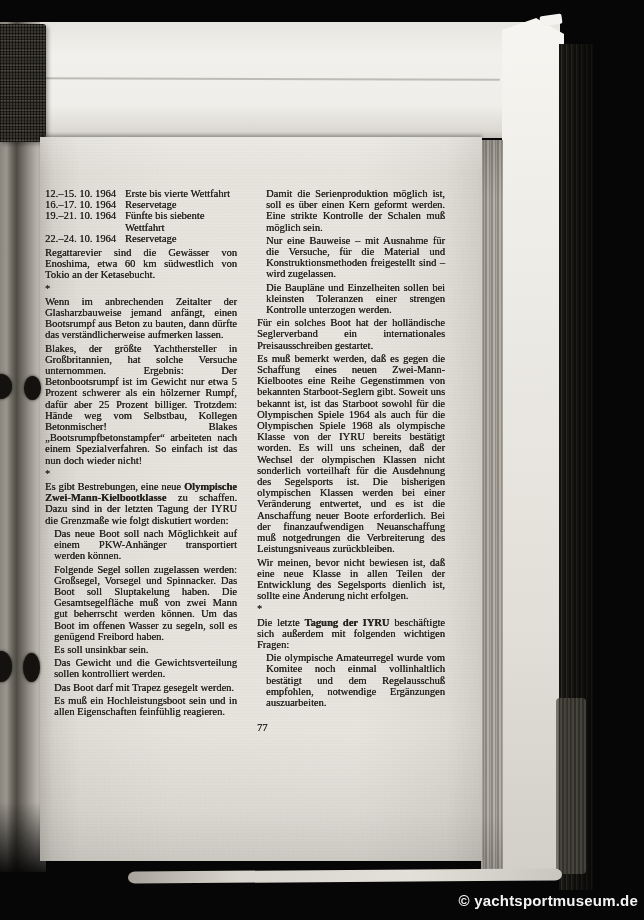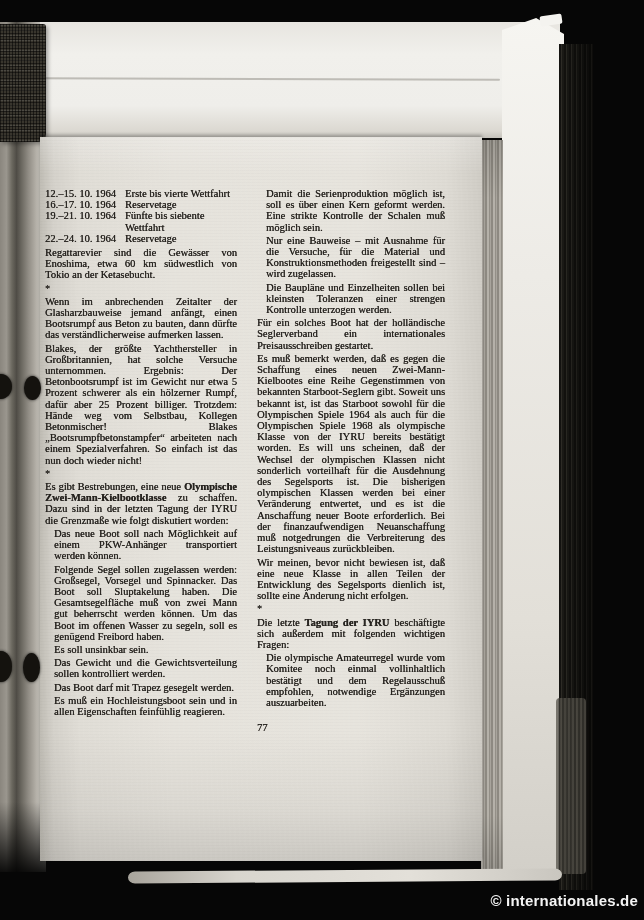--- a/index.html
+++ b/index.html
@@ -188,14 +188,14 @@
       </div>
 
     </div>
   </div>
 
   <div class="hole h1a"></div>
   <div class="hole h1b"></div>
   <div class="hole h2a"></div>
   <div class="hole h2b"></div>
 
-  <div class="watermark">© internationales.de</div>
+  <div class="watermark">© yachtsportmuseum.de</div>
 </div>
 
 </body></html>

